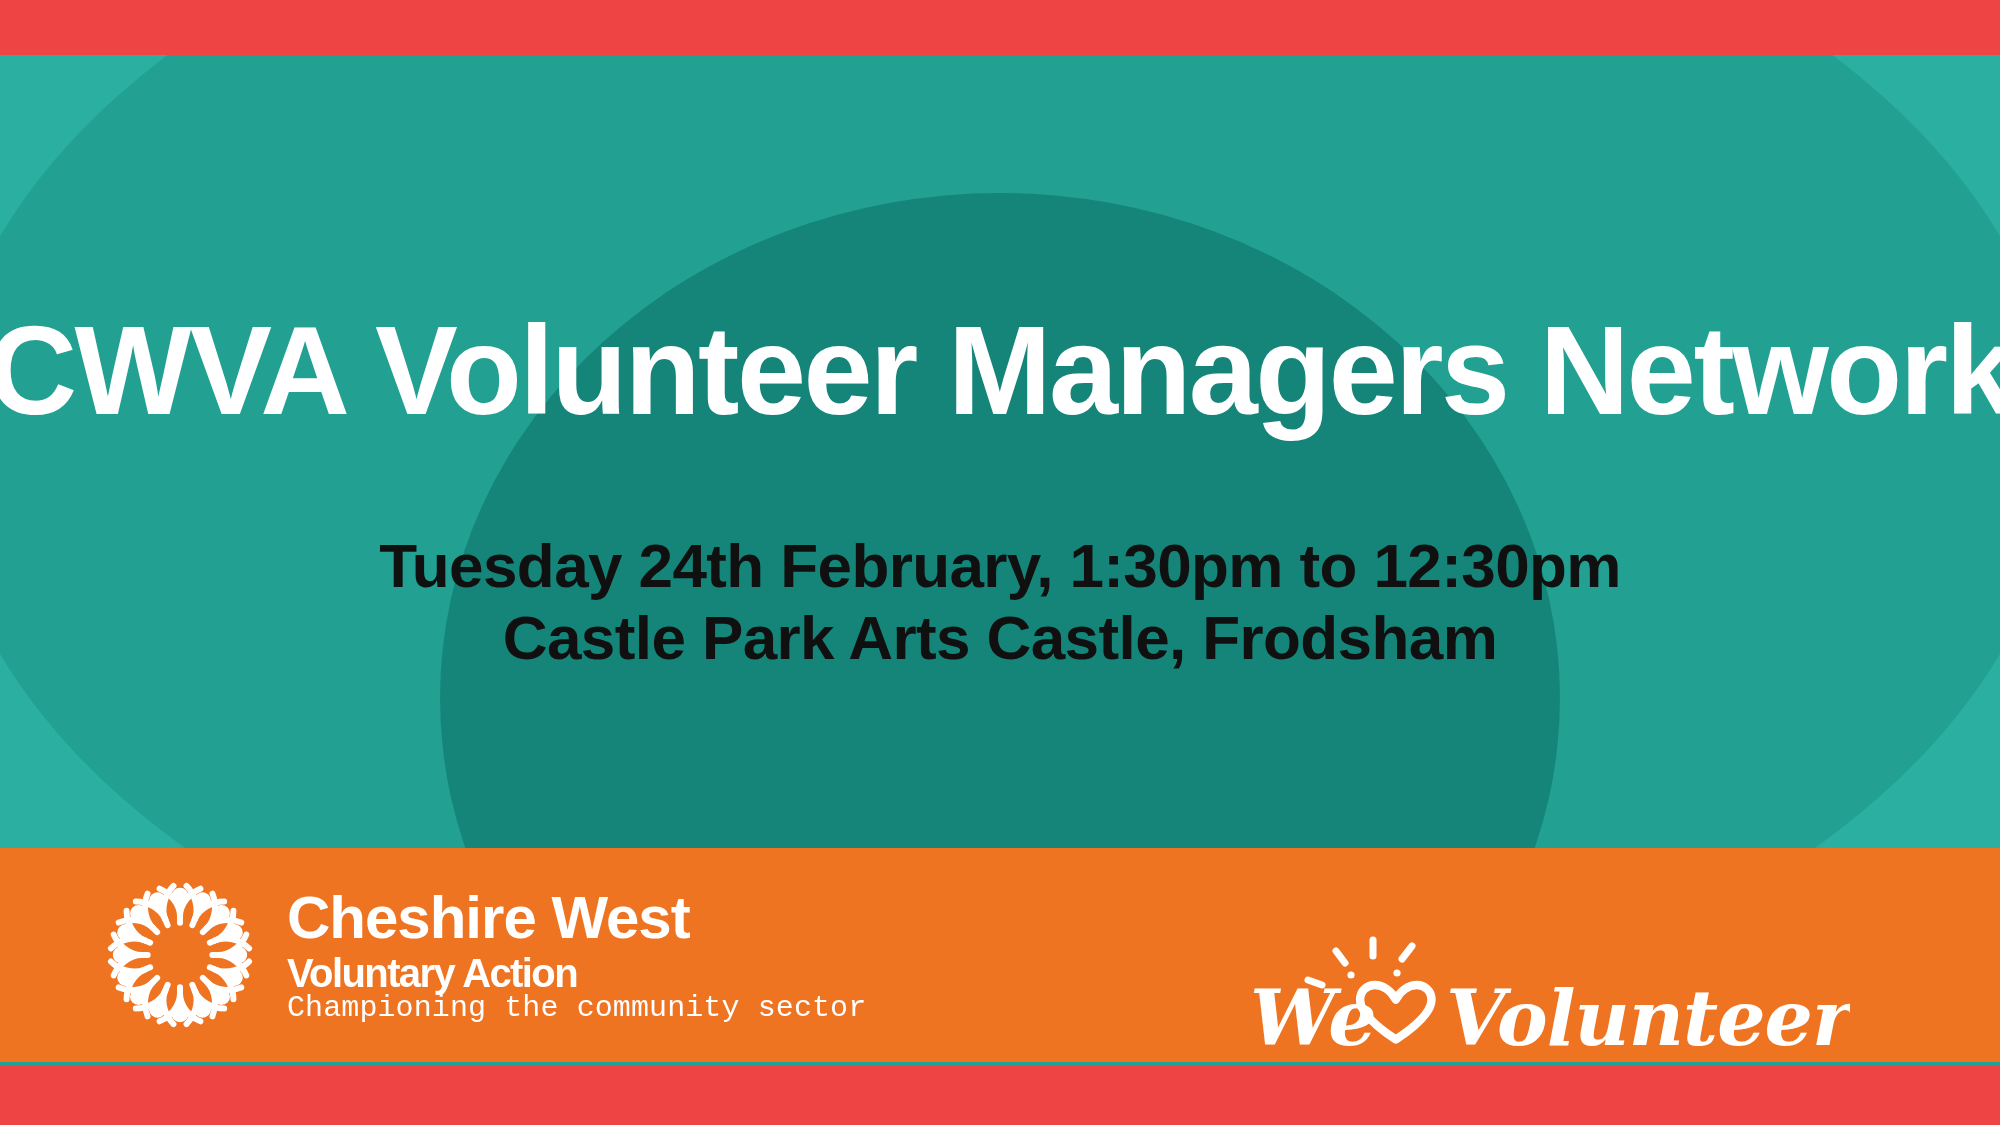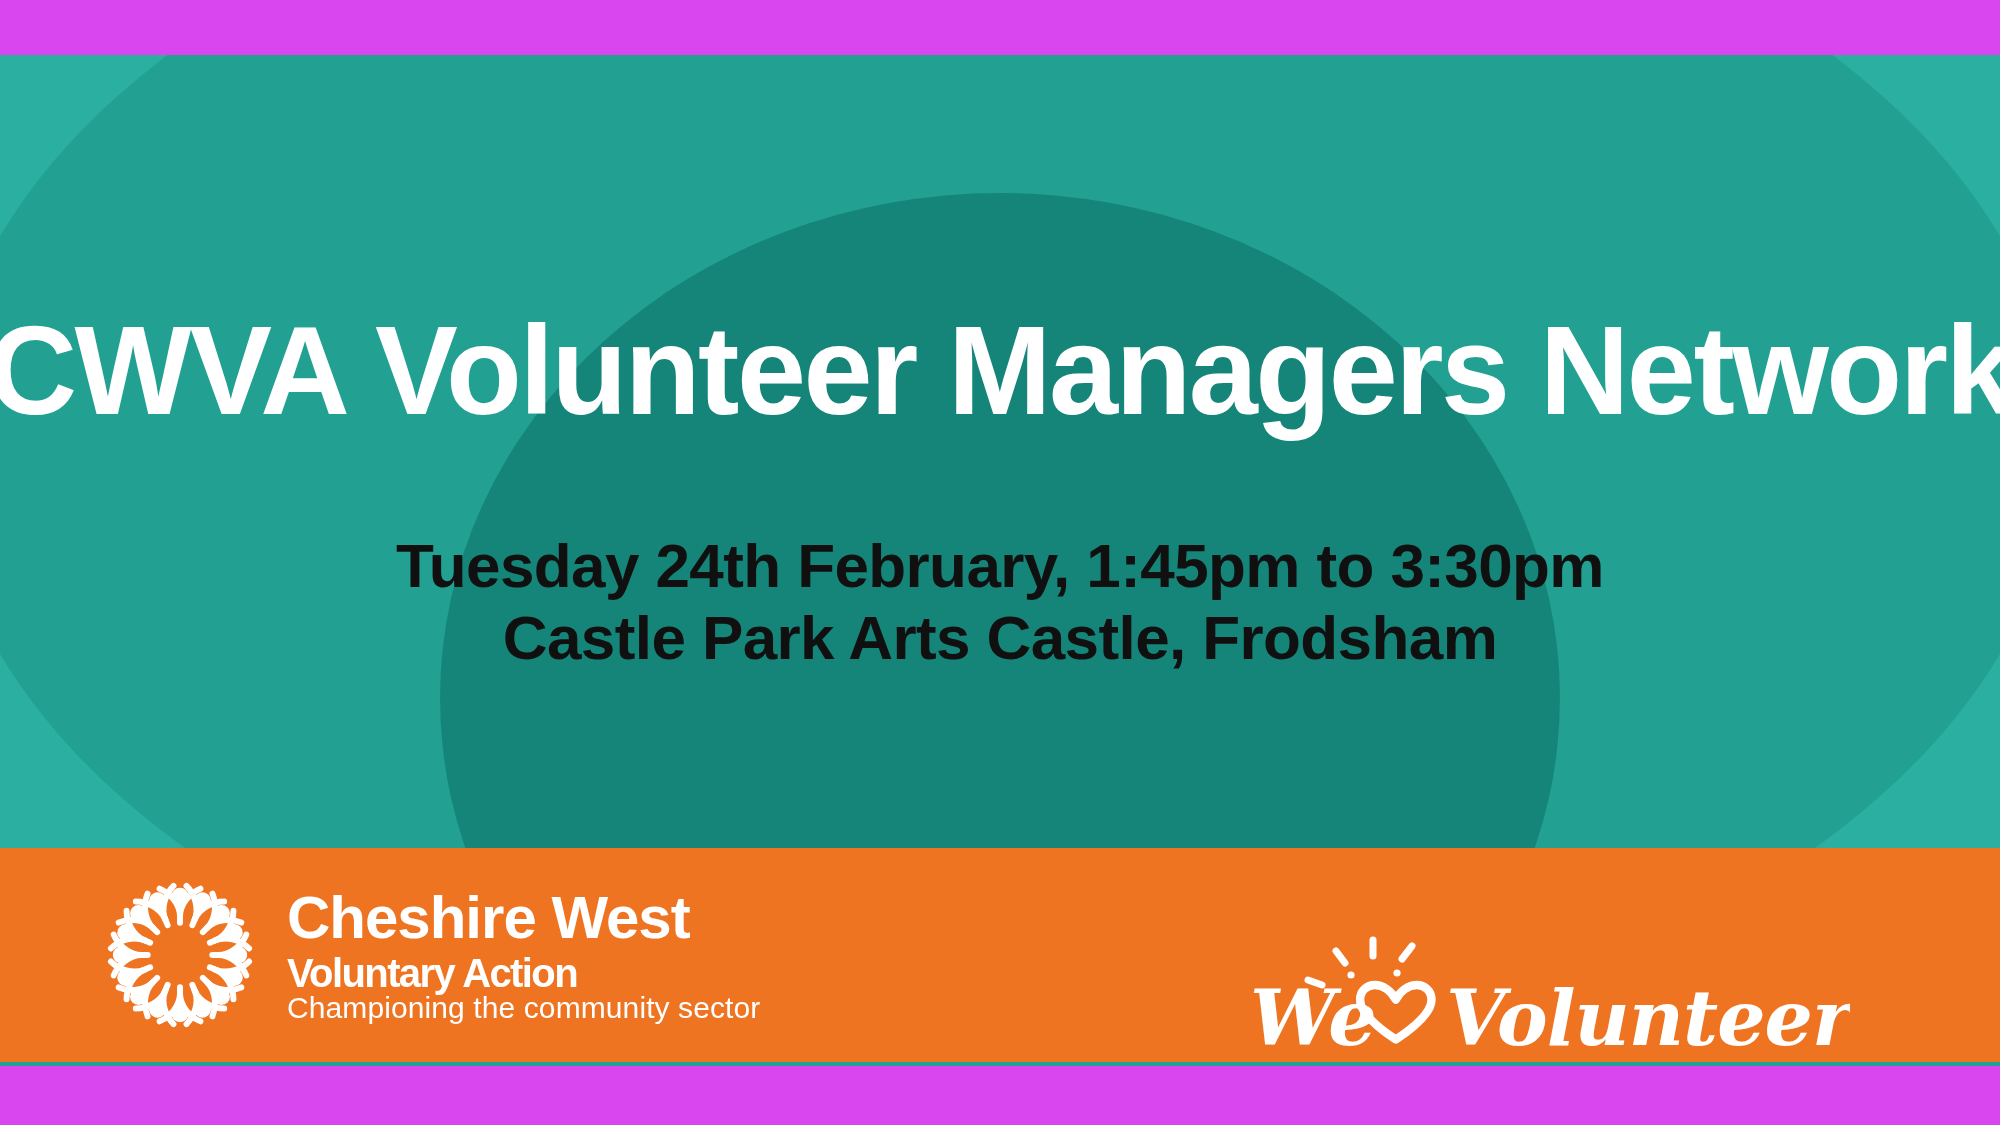--- a/index.html
+++ b/index.html
@@ -7,21 +7,21 @@
   body{
     font-family:"Liberation Sans", sans-serif;
     -webkit-font-smoothing:antialiased;
   }
 
   
   .poster{
     position:relative;
     width:2000px;
     height:1125px;
-    background:#d946ef;
+    background:#ef4444;
     overflow:hidden;
   }
 
   
   .hero{
     position:absolute;
     left:0;
     top:55px;
     width:2000px;
     height:793px;           
@@ -133,21 +133,21 @@
     letter-spacing:-1px;
   }
   .cwva-l2{
     font-family:"Liberation Sans", sans-serif;
     font-weight:700;
     font-size:40px;
     letter-spacing:-1.6px;
     margin-top:5px;
   }
   .cwva-tag{
-    font-family:Liberation Sans, sans-serif;
+    font-family:Liberation Mono, monospace;
     font-weight:400;
     font-size:30px;
     letter-spacing:0.1px;
     margin-top:0;
   }
 
   
   .wlv{
     position:absolute;
     left:1250px;
@@ -171,21 +171,21 @@
 <div class="poster">
 
   <div class="hero">
     <div class="ring ring-mid"></div>
     <div class="ring ring-inner"></div>
   </div>
 
   <div class="copy">
     <h1 class="headline">CWVA Volunteer Managers Network</h1>
     <div class="subhead">
-      <span class="line">Tuesday 24th February, 1:45pm to 3:30pm</span>
+      <span class="line">Tuesday 24th February, 1:30pm to 12:30pm</span>
       <span class="line">Castle Park Arts Castle, Frodsham</span>
     </div>
   </div>
 
   <div class="footer"></div>
   <div class="rule"></div>
 
   <div class="cwva-lockup">
 
     <span>

